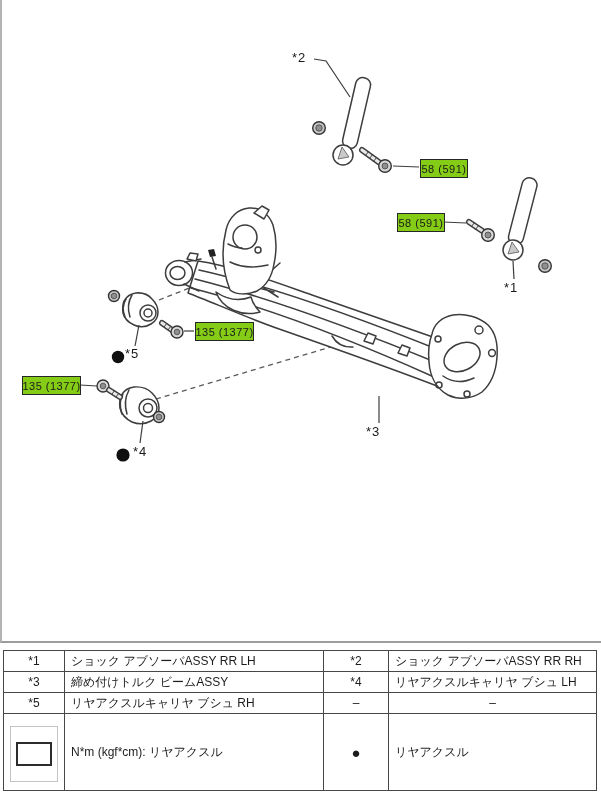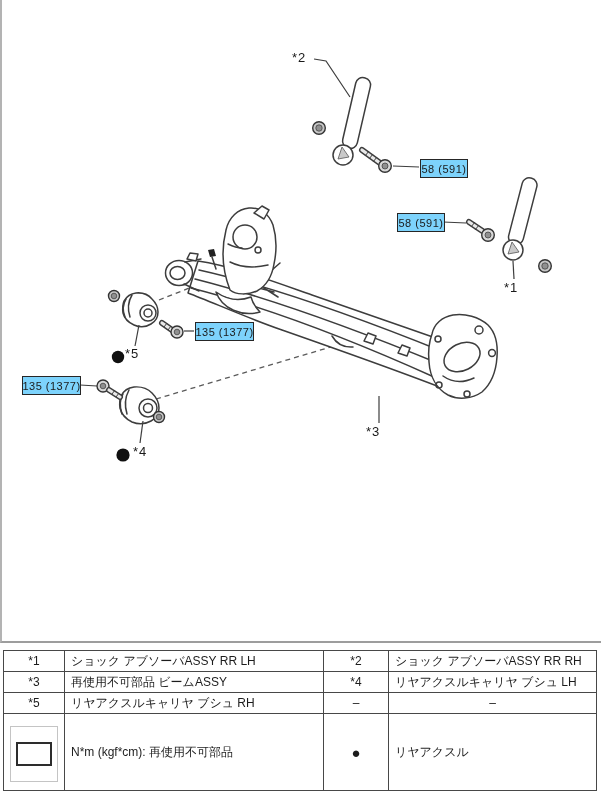--- a/index.html
+++ b/index.html
@@ -11,21 +11,21 @@
   .ln{fill:none;stroke:#3d3d3d;stroke-width:1.5;stroke-linecap:round;stroke-linejoin:round;}
   .fw{fill:#fff;stroke:#3d3d3d;stroke-width:1.5;stroke-linejoin:round;}
   .dash{fill:none;stroke:#5a5a5a;stroke-width:1.3;stroke-dasharray:5 4;}
   .ld{fill:none;stroke:#3d3d3d;stroke-width:1.2;}
   .nut-o{fill:#c6c6c6;stroke:#333;stroke-width:1.4;}
   .nut-i{fill:#909090;stroke:#444;stroke-width:0.8;}
   .bolt-core{stroke:#3d3d3d;stroke-width:6;stroke-linecap:round;}
   .bolt-hi{stroke:#e9e9e9;stroke-width:3.2;stroke-linecap:round;}
   .tick{stroke:#3d3d3d;stroke-width:1;fill:none;}
   .bolt-h{fill:#d8d8d8;stroke:#333;stroke-width:1.4;}
-  .torque-box{position:absolute;height:17px;border:1.5px solid #262626;background:#7dd3fc;
+  .torque-box{position:absolute;height:17px;border:1.5px solid #262626;background:#84cc16;
               display:flex;align-items:center;justify-content:center;
               font-size:11px;letter-spacing:.5px;color:#1a1a1a;white-space:nowrap;}
   .callout{position:absolute;font-size:13px;color:#1a1a1a;letter-spacing:1px;white-space:nowrap;}
   .parts-table{position:absolute;top:650px;left:3px;width:593px;border-collapse:collapse;
                table-layout:fixed;background:#fff;}
   .parts-table td{border:1.5px solid #474747;font-size:12px;color:#1c1c1c;
                   padding:0 6px;height:20px;overflow:hidden;white-space:nowrap;}
   .parts-table td.center{text-align:center;padding:0;}
   .parts-table tr.legend-row td{height:76px;}
   .legend-frame{width:46px;height:54px;border:1px solid #c4c4c4;margin:3px auto 0 auto;
@@ -190,36 +190,36 @@
     </colgroup>
     <tbody>
       <tr>
         <td class="center">*1</td>
         <td>ショック アブソーバASSY RR LH</td>
         <td class="center">*2</td>
         <td>ショック アブソーバASSY RR RH</td>
       </tr>
       <tr>
         <td class="center">*3</td>
-        <td>再使用不可部品 ビームASSY</td>
+        <td>締め付けトルク ビームASSY</td>
         <td class="center">*4</td>
         <td>リヤアクスルキャリヤ ブシュ LH</td>
       </tr>
       <tr>
         <td class="center">*5</td>
         <td>リヤアクスルキャリヤ ブシュ RH</td>
         <td class="center">–</td>
         <td class="center">–</td>
       </tr>
       <tr class="legend-row">
         <td class="center">
           <div class="legend-frame">
             <div class="legend-rect"></div>
           </div>
         </td>
-        <td>N*m (kgf*cm): 再使用不可部品</td>
+        <td>N*m (kgf*cm): リヤアクスル</td>
         <td class="center dotcell">●</td>
         <td>リヤアクスル</td>
       </tr>
     </tbody>
   </table>
 
 </div>
 
 </body></html>

